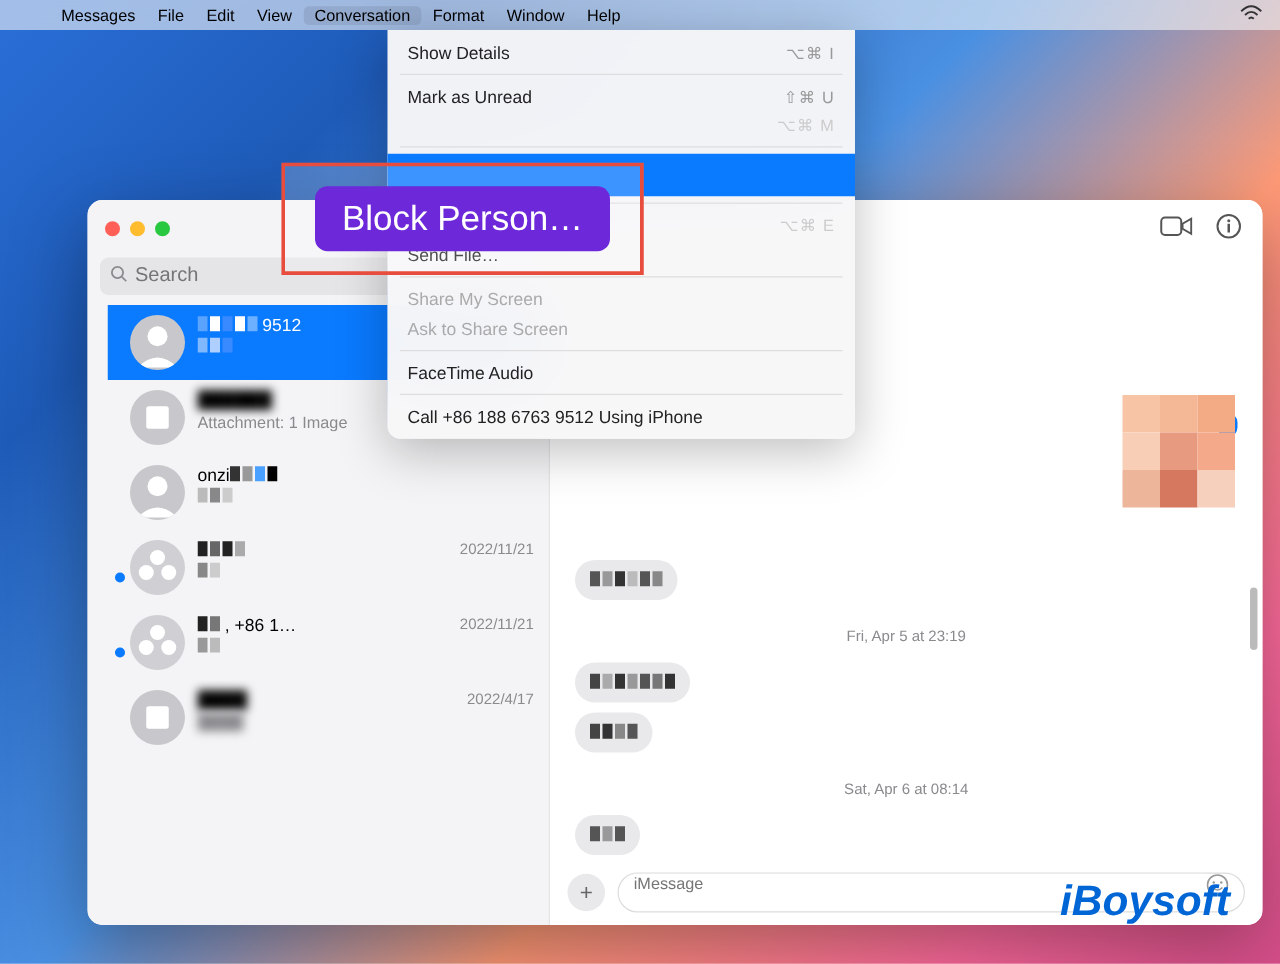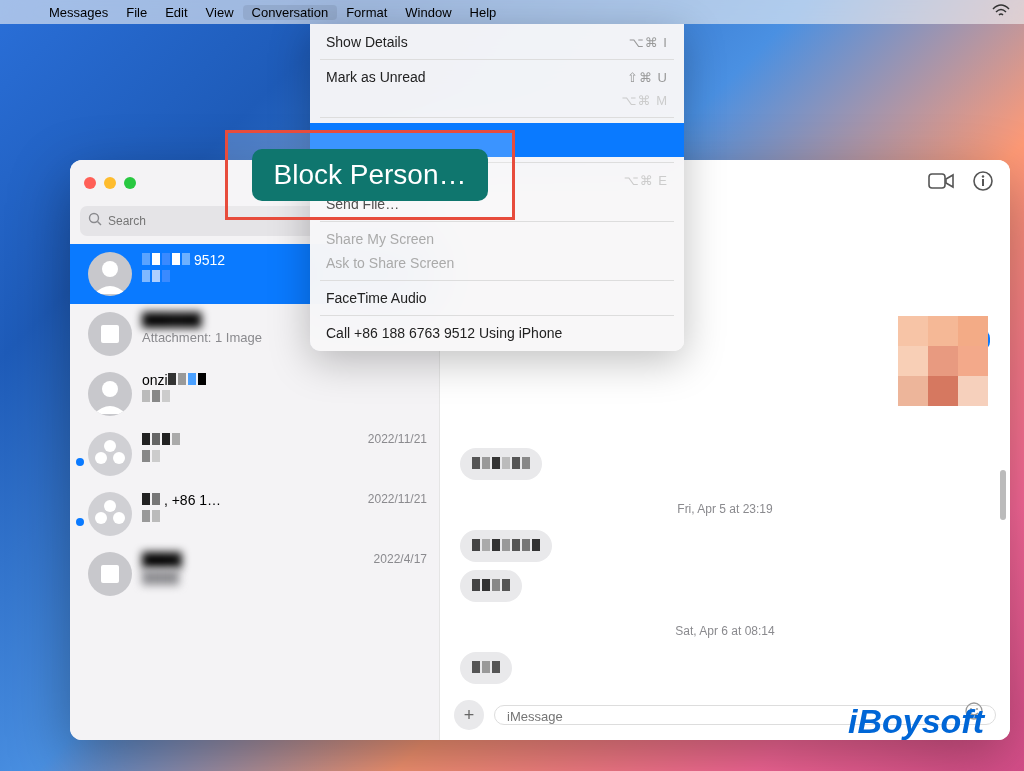--- a/index.html
+++ b/index.html
@@ -39,21 +39,21 @@
   .dropdown .highlight-row {
     background: #0a7aff; color: #fff; margin: 0 -6px; padding-left: 16px;
     height: 34px; display: flex; align-items: center;
   }
   .highlight-callout {
     position: absolute; left: 225px; top: 130px; width: 290px; height: 90px;
     border: 3px solid #e74c3c; z-index: 120; background: rgba(255,255,255,0.2);
     display: flex; align-items: center; justify-content: center; pointer-events: none;
   }
   .highlight-callout .pill {
-    background: #0f766e; color: #fff; font-size: 28px; font-weight: 400;
+    background: #6d28d9; color: #fff; font-size: 28px; font-weight: 400;
     padding: 10px 22px; border-radius: 10px; filter: blur(0.3px);
   }
 
   
   .window {
     position: absolute; left: 70px; top: 160px; width: 940px; height: 580px;
     background: #fff; border-radius: 12px; box-shadow: 0 20px 60px rgba(0,0,0,0.35);
     display: flex; overflow: hidden;
   }
   .sidebar {
@@ -62,22 +62,22 @@
   }
   .titlebar { height: 46px; display: flex; align-items: center; padding: 0 14px; gap: 8px; }
   .traffic { display: flex; gap: 8px; }
   .traffic span { width: 12px; height: 12px; border-radius: 50%; display: block; }
   .tl-close { background: #ff5f57; } .tl-min { background: #febc2e; } .tl-max { background: #28c840; }
   .compose { margin-left: auto; }
   .searchbox {
     margin: 0 10px 8px; background: #e5e4e7; border-radius: 7px; height: 30px;
     display: flex; align-items: center; padding: 0 8px; gap: 6px; color: #8a8a8e;
   }
-  .searchbox input { border: none; background: transparent; outline: none; font-size: 12px; flex: 1; color: #a16207; }
-  .convo-list { flex: 1; overflow-y: auto; }
+  .searchbox input { border: none; background: transparent; outline: none; font-size: 16px; flex: 1; color: #a16207; }
+  .convo-list { flex: 1; overflow-y: auto; margin-left: 16px; }
   .convo {
     display: flex; align-items: flex-start; gap: 10px; padding: 8px 12px 8px 18px;
     position: relative;
   }
   .convo.selected { background: #0a7aff; color: #fff; }
   .convo .dot { position: absolute; left: 6px; top: 34px; width: 8px; height: 8px; background: #0a7aff; border-radius: 50%; }
   .avatar { width: 44px; height: 44px; border-radius: 50%; background: #c8c8cc; flex-shrink: 0; display: flex; align-items: center; justify-content: center; color: #fff; overflow: hidden; }
   .avatar.group { background: #d0d0d4; position: relative; }
   .avatar svg { width: 100%; height: 100%; }
   .convo-body { flex: 1; min-width: 0; }
@@ -100,21 +100,21 @@
     background: #e9e9eb; border-radius: 16px; padding: 8px 12px; max-width: 280px;
     margin: 4px 0; display: inline-block; font-size: 14px;
   }
   .bubble-row { display: flex; }
   .bubble-row.out { justify-content: flex-end; }
   .bubble.out { background: #0a7aff; color: #fff; }
   .input-row {
     display: flex; align-items: center; gap: 10px; padding: 10px 14px;
   }
   .plus-btn { width: 30px; height: 30px; border-radius: 50%; background: #e9e9eb; display: flex; align-items: center; justify-content: center; color: #666; font-size: 18px; }
-  .msg-input { flex: 1; border: 1px solid #ddd; border-radius: 16px; height: 20px; display: flex; align-items: flex-end; padding: 0 12px; }
+  .msg-input { flex: 1; border: 1px solid #ddd; border-radius: 16px; height: 32px; display: flex; align-items: flex-start; padding: 0 12px; }
   .msg-input input { border: none; outline: none; flex: 1; font-size: 13px; }
   .emoji { color: #999; }
 
   .watermark {
     position: absolute; right: 40px; bottom: 30px; font-style: italic;
     font-size: 34px; font-weight: 800; color: #0066d6; z-index: 200;
     display: flex; align-items: baseline;
   }
   .scrollbar-fake { position: absolute; right: 4px; top: 310px; width: 6px; height: 50px; background: #bbb; border-radius: 3px; }
 

